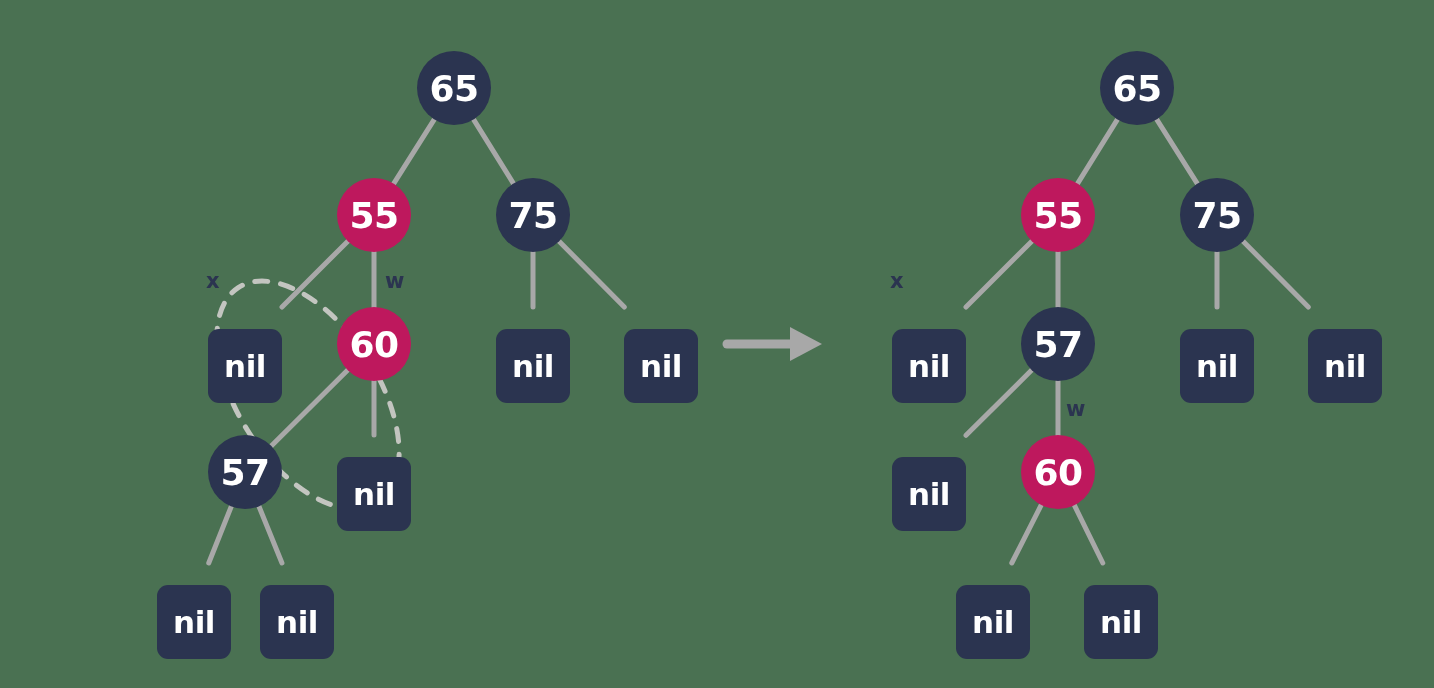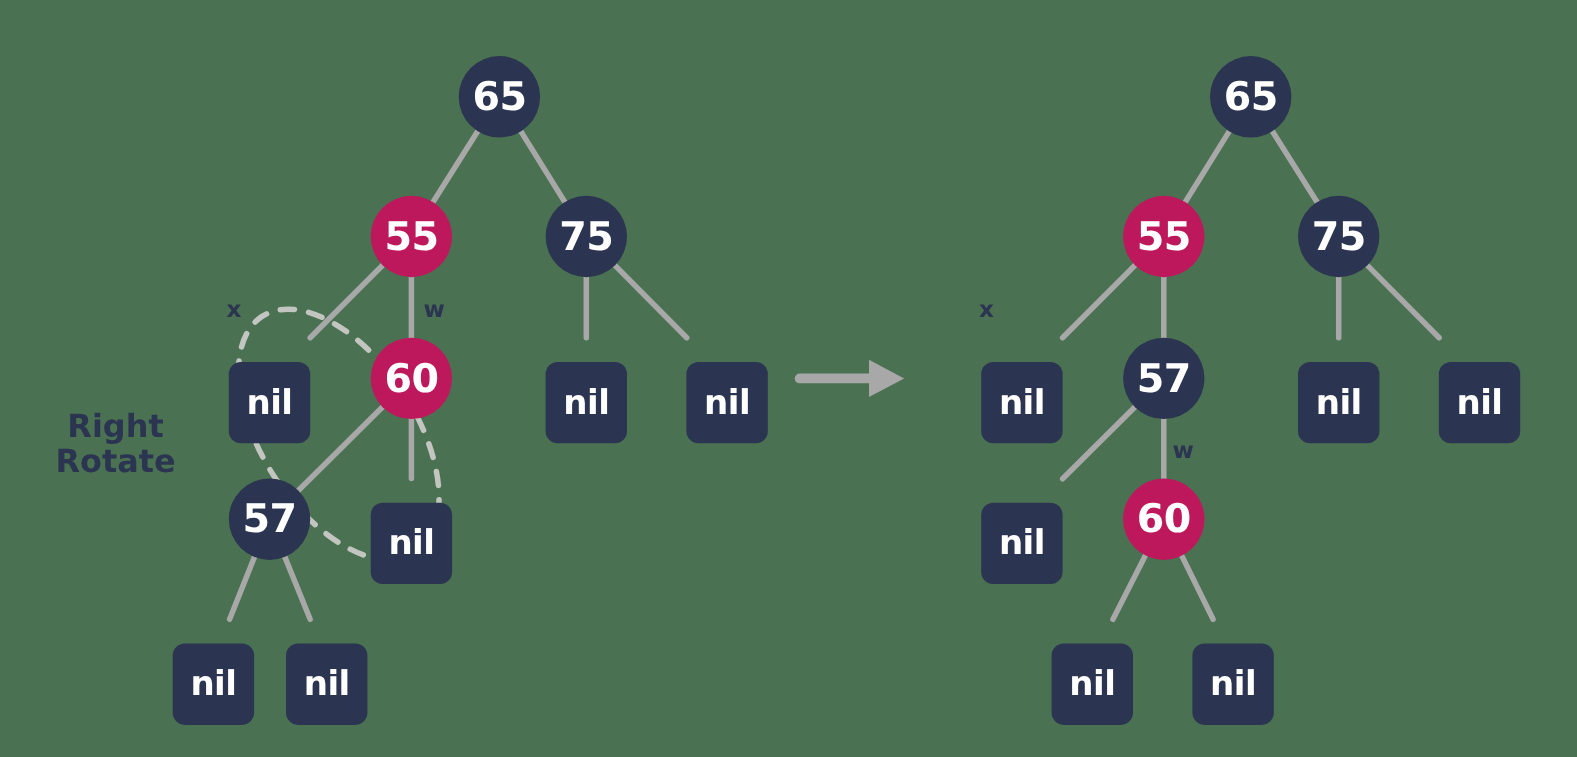--- a/index.html
+++ b/index.html
@@ -102,22 +102,20 @@
       </g>
 
     <ellipse id="highlight-ellipse" cx="308" cy="395" rx="70" ry="128" transform="rotate(-33 308 395)" fill="none" stroke="#c3c5c0" stroke-width="5" stroke-dasharray="13 13" stroke-linecap="round"></ellipse>
 
     <g>
       <line x1="727" y1="344" x2="795" y2="344" stroke="#a8a8a8" stroke-width="9" stroke-linecap="round"></line>
       <polygon points="790,327 822,344 790,361" fill="#a8a8a8"></polygon>
     </g>
   </svg>
 
-  <div class="caption" style="left: 20px; top: 371px; width: 170px;">Right
-Rotate</div>
 
   <div id="nodes-before">
       <div class="node circle black" style="left: 417px; top: 51px;">65</div>
       <div class="node circle red" style="left: 337px; top: 178px;">55</div>
       <div class="node circle black" style="left: 496px; top: 178px;">75</div>
       <div class="node nilbox black" style="left: 208px; top: 307px;">nil</div>
       <div class="node circle red" style="left: 337px; top: 307px;">60</div>
       <div class="node nilbox black" style="left: 496px; top: 307px;">nil</div>
       <div class="node nilbox black" style="left: 624px; top: 307px;">nil</div>
       <div class="node circle black" style="left: 208px; top: 435px;">57</div>

